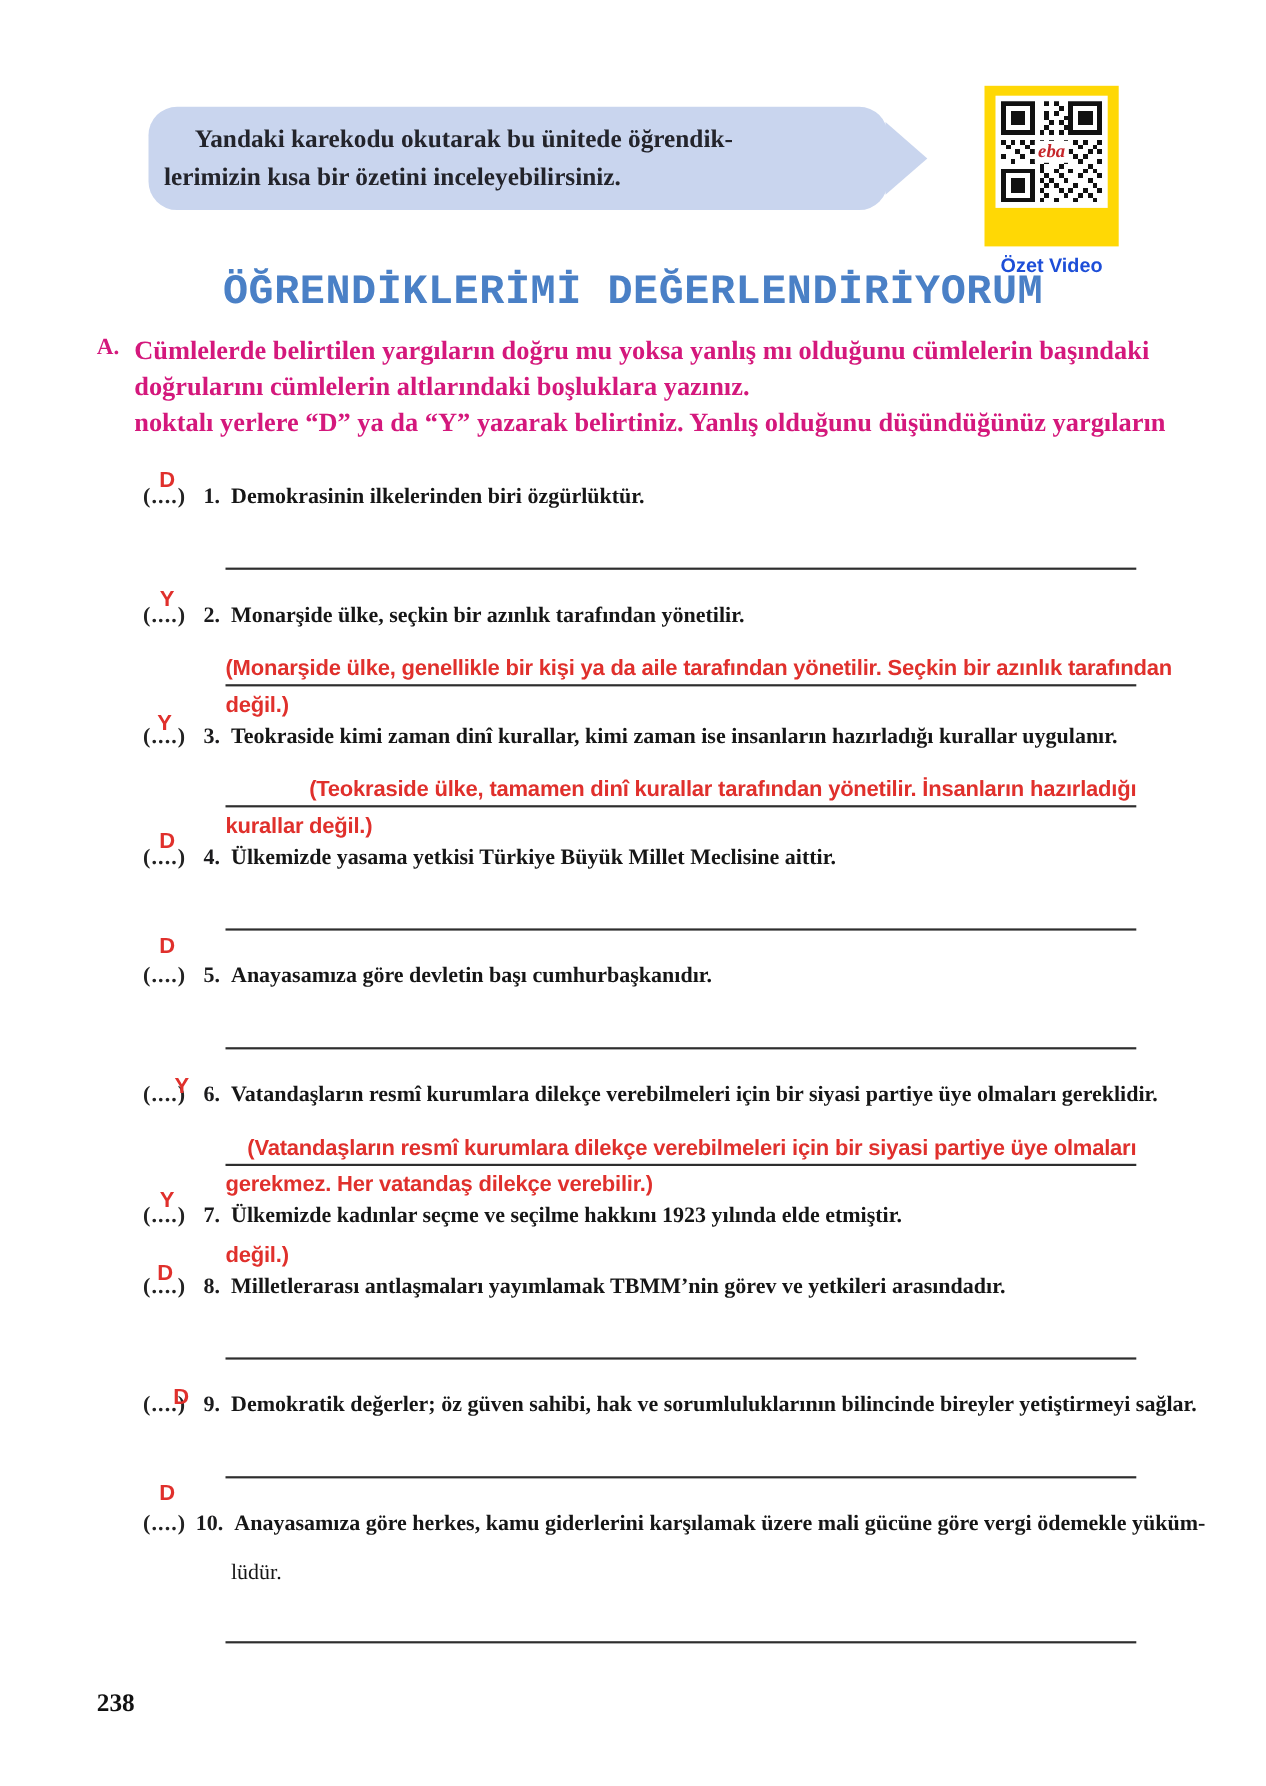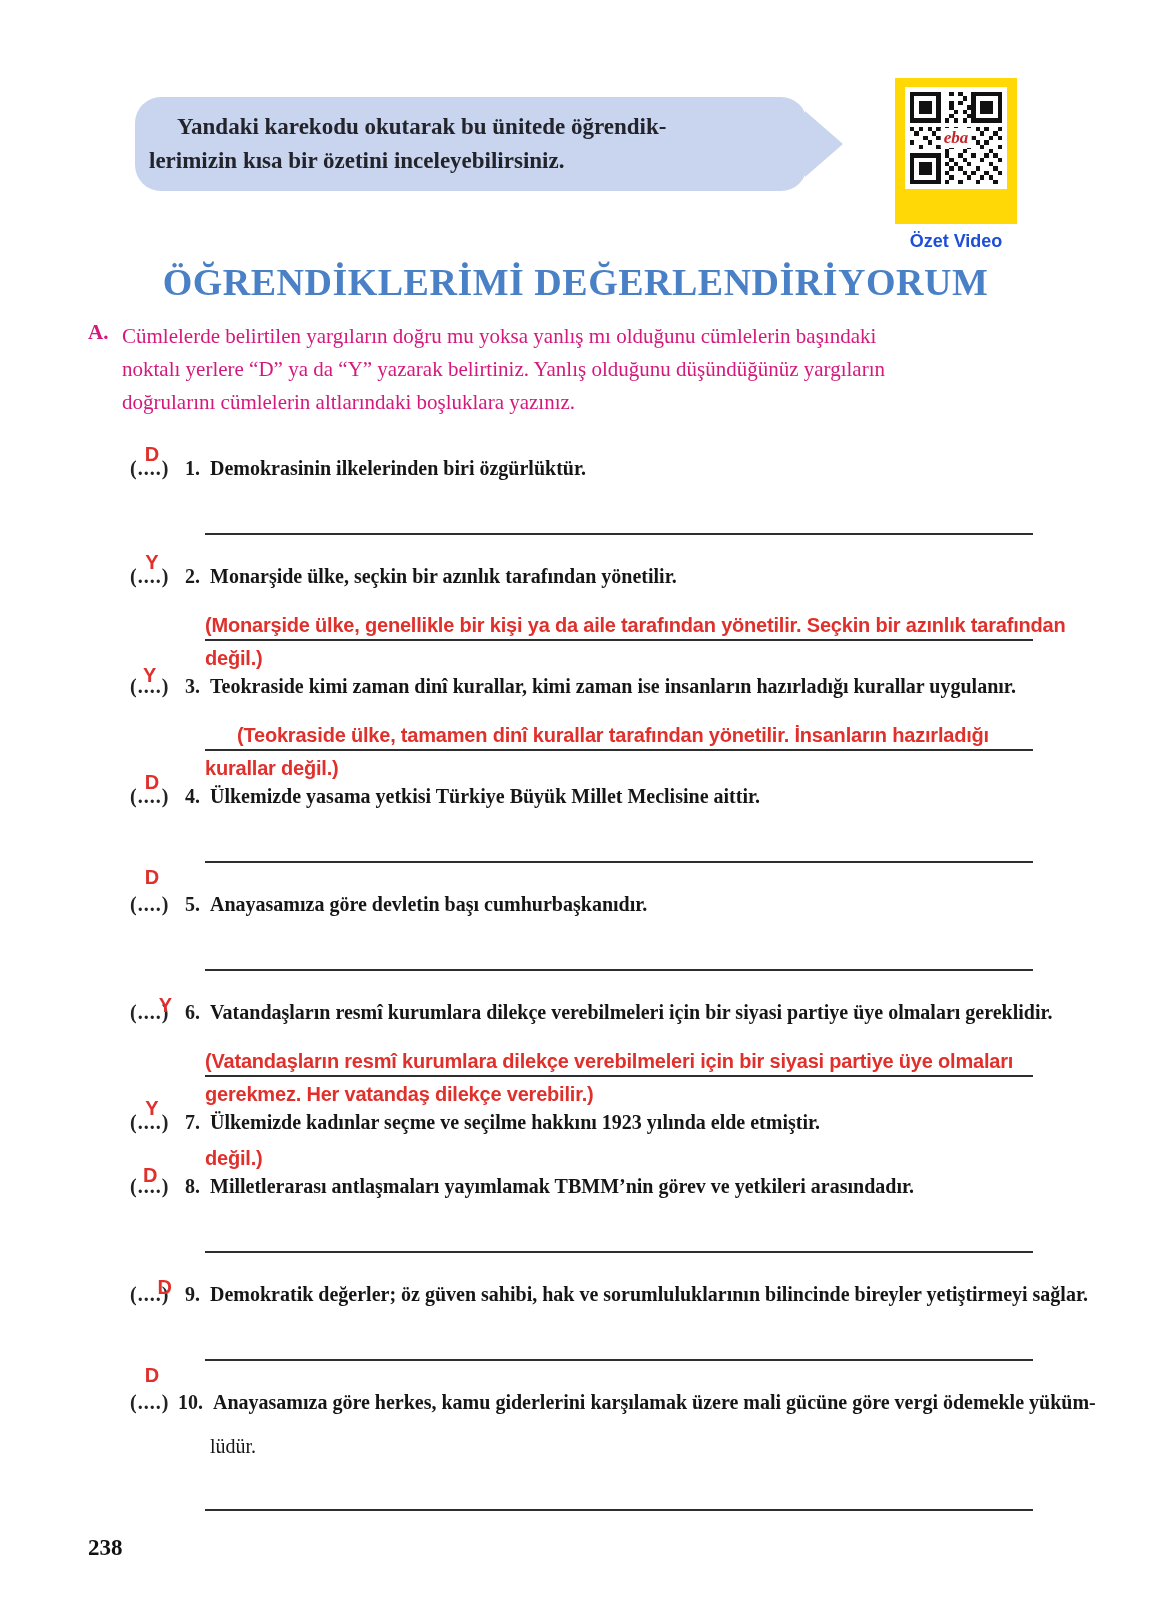--- a/index.html
+++ b/index.html
@@ -27,45 +27,45 @@
   .bline.l1{text-indent:28px;}
   .qrbox{position:absolute;left:895px;top:0;width:122px;height:146px;background:var(--qr-yellow);
     display:flex;flex-direction:column;align-items:center;gap:36px;}
   .qrwhite{position:relative;margin-top:9px;width:102px;height:103px;background:#fff;padding:5px;}
   .qrwhite svg{width:92px;height:92px;display:block;}
   .eba{position:absolute;left:50%;top:50%;transform:translate(-50%,-50%);
     background:#fff;padding:0 3px;font:italic bold 17px "Liberation Serif",serif;color:#C6262B;}
   .qrlabel{font:bold 18px "Liberation Sans",sans-serif;color:#1d4ed8;margin-top:6px;}
 
   
-  .title{margin-top:34px;text-align:center;font-family:Liberation Serif, serif;
+  .title{margin-top:18px;text-align:center;font-family:Liberation Mono, monospace;
     font-weight:bold;font-size:38px;letter-spacing:.5px;color:var(--accent-blue);}
   .secA{margin-top:16px;padding-left:88px;display:grid;grid-template-columns:34px auto;}
   .alabel{font-weight:bold;font-size:21px;color:var(--magenta);}
-  .aline{font-weight:normal;font-size:21px;line-height:33px;color:var(--magenta);white-space:nowrap;}
+  .aline{font-weight:bold;font-size:24px;line-height:33px;color:var(--magenta);white-space:nowrap;}
 
   
   .qlist{margin-top:38px;padding-left:130px;}
   .q{margin-bottom:30px;}
   .q.answered{margin-bottom:0;}
   .qrow{display:flex;align-items:baseline;height:30px;}
   .parens{position:relative;font-weight:bold;font-size:20px;color:#222;width:44px;
     letter-spacing:1px;white-space:nowrap;flex:none;}
   .dots{letter-spacing:1px;}
   .mark{position:absolute;color:var(--handwriting-red);
     font:bold 20px "Liberation Sans",sans-serif;letter-spacing:0;}
   .m-above{left:50%;transform:translateX(-50%);top:-14px;}
   .m-high{left:50%;transform:translateX(-50%);top:-27px;}
   .m-right{right:2px;top:-7px;}
   .m-left{left:13px;top:-11px;}
   .qnum{font-weight:bold;font-size:20px;min-width:22px;margin:0 10px 0 4px;text-align:right;flex:none;}
   .qtext{font-size:20px;color:#161616;white-space:nowrap;font-weight:bold;}
   .qtext2{font-size:20px;color:#161616;margin:14px 0 16px 80px;height:28px;}
   .blank{margin:18px 0 0 75px;width:828px;height:30px;border-bottom:2px solid var(--line);}
-  .ans1row{margin:10px 0 0 75px;width:828px;height:36px;border-bottom:2px solid var(--line);}
+  .ans1row{margin:10px 0 0 75px;width:828px;height:36px;border-bottom:2px solid var(--line);text-align:right;}
   .red{display:inline-block;position:relative;top:9px;color:var(--handwriting-red);
     font:bold 20px "Liberation Sans",sans-serif;letter-spacing:-0.2px;white-space:nowrap;}
   .ans2{margin:6px 0 0 75px;height:28px;color:var(--handwriting-red);
     font:bold 20px "Liberation Sans",sans-serif;letter-spacing:-0.2px;white-space:nowrap;}
   .q.indent .red{padding-left:32px;}
   .pagenum{position:absolute;left:88px;top:1535px;font-weight:bold;font-size:23px;color:#111;}
 </style>
 </head>
 <body>
 
@@ -100,22 +100,22 @@
       <div class="qrlabel">Özet Video</div>
     </div>
   </div>
 
   <h1 class="title">ÖĞRENDİKLERİMİ DEĞERLENDİRİYORUM</h1>
 
   <div class="secA">
     <span class="alabel">A.</span>
     <div>
       <div class="aline">Cümlelerde belirtilen yargıların doğru mu yoksa yanlış mı olduğunu cümlelerin başındaki</div>
+      <div class="aline">doğrularını cümlelerin altlarındaki boşluklara yazınız.</div>
       <div class="aline">noktalı yerlere “D” ya da “Y” yazarak belirtiniz. Yanlış olduğunu düşündüğünüz yargıların</div>
-      <div class="aline">doğrularını cümlelerin altlarındaki boşluklara yazınız.</div>
     </div>
   </div>
 
   <div class="qlist" id="qlist">
   <div class="q">
     <div class="qrow">
       <span class="parens"><span>(</span><span class="dots">....</span><span>)</span><span class="mark m-above">D</span></span>
       <span class="qnum">1.</span>
       <span class="qtext">Demokrasinin ilkelerinden biri özgürlüktür.</span>
     </div>

